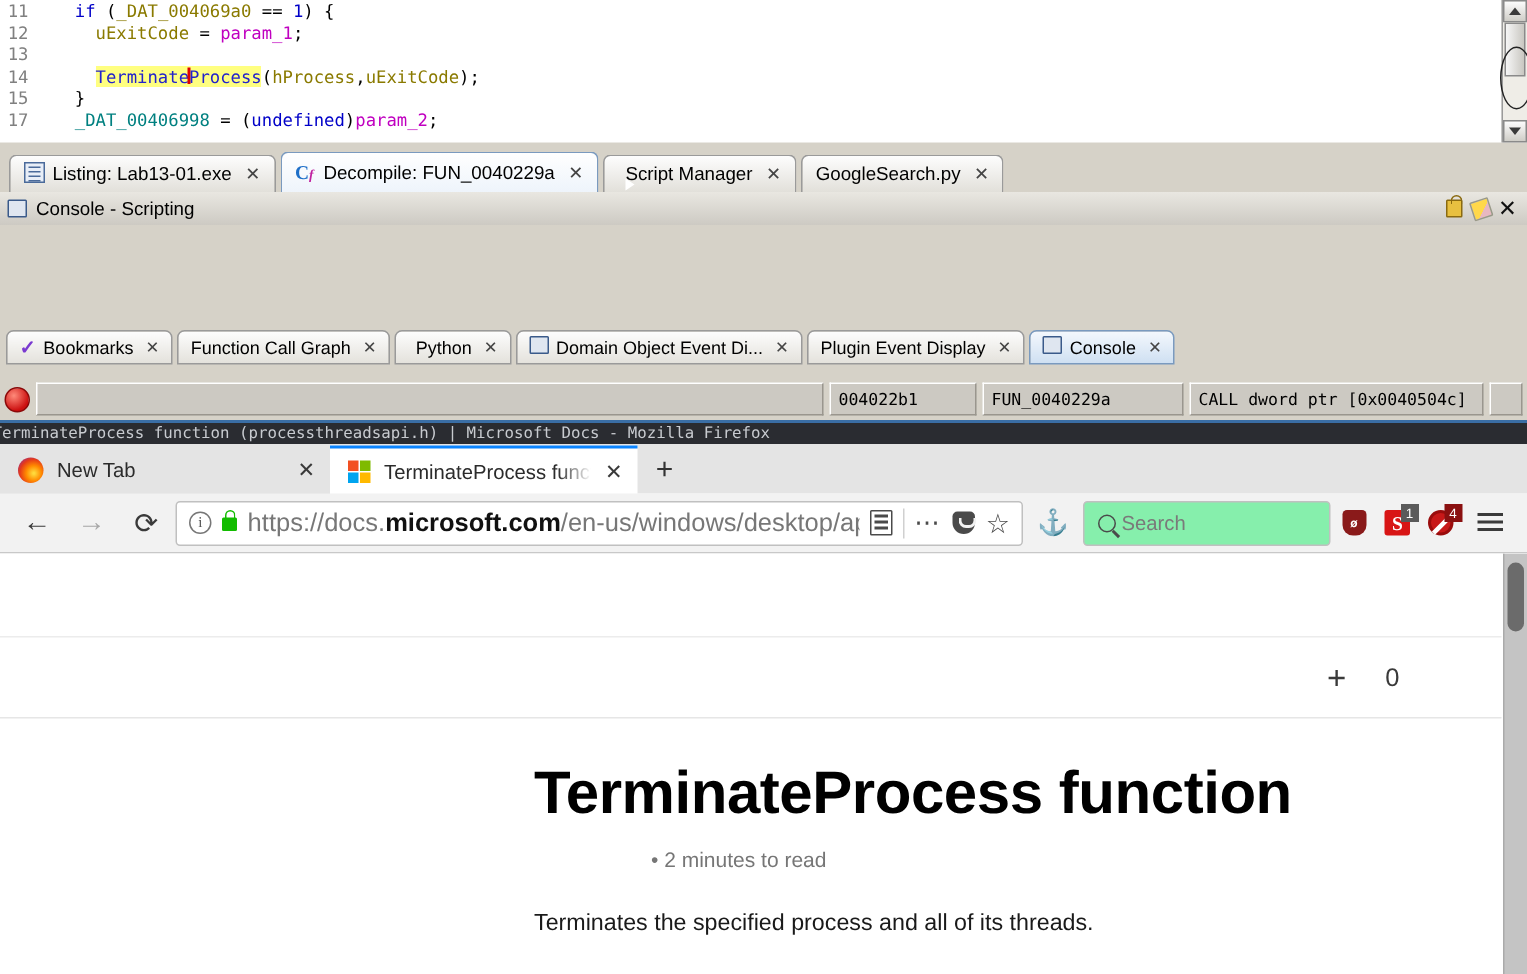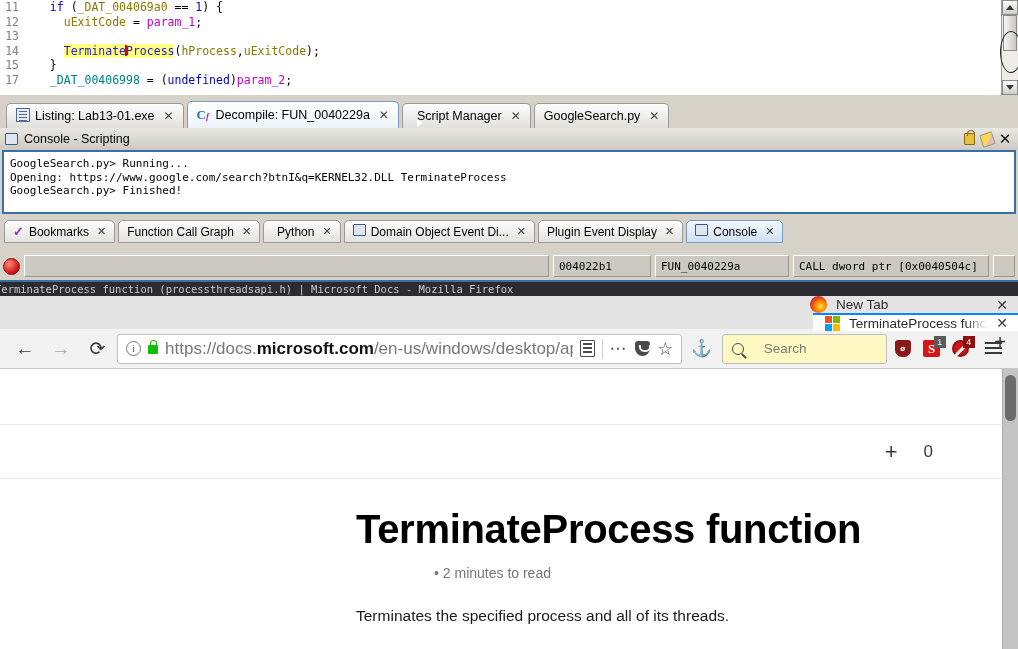--- a/index.html
+++ b/index.html
@@ -106,21 +106,21 @@
   .sf-ins { width: 196px; }
   .sf-end { width: 22px; }
   .ghidra-botline { position: absolute; left: 0; top: 280px; width: 1018px; height: 2px; background: #3a6ea5; }
 
   
   #firefox { position: absolute; left: 0; top: 282px; width: 1018px; height: 367px; background: #fff; }
   .ff-title { height: 14px; background: #2a2c31; color: #c8cbd0; font-family: "DejaVu Sans Mono", monospace;
       font-size: 10.5px; display: flex; align-items: center; overflow: hidden; white-space: nowrap; }
   .ff-title span { margin-left: -5px; }
 
-  .ff-tabbar { height: 33px; background: #e4e4e4; display: flex; align-items: flex-end; padding-left: 0; flex-direction: column; }
+  .ff-tabbar { height: 33px; background: #e4e4e4; display: flex; align-items: flex-end; padding-left: 0; }
   .fftab { height: 32px; display: flex; align-items: center; gap: 9px; padding: 0 10px 0 12px;
       font-size: 13.5px; color: #2b2b2b; position: relative; min-width: 0; }
   .fftab.inactive { width: 220px; background: #e4e4e4; }
   .fftab.active { width: 205px; background: #fff; border-top: 2px solid #0a84ff; }
   .fftab .lbl { flex: 1 1 auto; overflow: hidden; white-space: nowrap;
       -webkit-mask-image: linear-gradient(to right,#000 84%,transparent 100%);
       mask-image: linear-gradient(to right,#000 84%,transparent 100%); }
   .fftab .x { font-size: 14px; color: #3a3a3a; flex: 0 0 auto; }
   .ff-newtab { width: 36px; height: 32px; display: flex; align-items: center; justify-content: center;
       font-size: 20px; color: #333; }
@@ -144,22 +144,22 @@
       font-family: "Liberation Serif", serif; flex: 0 0 auto; }
   .ico-padlock { width: 10px; height: 9px; background: #12bc00; border-radius: 1px; position: relative; flex: 0 0 auto; margin-top: 2px; }
   .ico-padlock::before { content:""; position:absolute; left:2px; top:-5px; width:5px; height:6px;
       border: 1.6px solid #12bc00; border-bottom: none; border-radius: 4px 4px 0 0; }
   .ico-reader { width: 15px; height: 17px; border: 1.5px solid #4a4a4a; border-radius: 1px; position: relative; }
   .ico-reader::after { content:""; position:absolute; left:2px; top:2px; right:2px; height:1.5px;
       background:#4a4a4a; box-shadow: 0 4px 0 #4a4a4a, 0 8px 0 #4a4a4a; }
   .ico-pocket { width: 16px; height: 15px; background: #4a4a4a; border-radius: 4px 4px 9px 9px; position: relative; }
   .ico-pocket::after { content:""; position:absolute; left:4px; top:4px; width:8px; height:5px;
       border: 2px solid #f2f2f2; border-top: none; border-radius: 0 0 5px 5px; }
-  .searchbox { width: 165px; height: 30px; background: #fef9c3; border: 1px solid #c0c0c0; border-radius: 3px;
-      display: flex; align-items: center; gap: 20px; padding: 0 9px; flex: 0 0 auto; }
+  .searchbox { width: 165px; height: 30px; background: #86efac; border: 1px solid #c0c0c0; border-radius: 3px;
+      display: flex; align-items: center; gap: 4px; padding: 0 9px; flex: 0 0 auto; }
   .search-ph { font-size: 13.5px; color: #7a7a7a; }
   .ico-mag { width: 12px; height: 12px; border: 1.8px solid #4a4a4a; border-radius: 50%; position: relative; flex: 0 0 auto; }
   .ico-mag::after { content:""; position:absolute; right:-4px; bottom:-3px; width:6px; height:1.8px;
       background:#4a4a4a; transform: rotate(45deg); }
   .ext { width: 26px; height: 30px; display: flex; align-items: center; justify-content: center; position: relative; flex: 0 0 auto; }
   .ico-ublock { width: 16px; height: 17px; background: #8a1a1a; color: #fff; font-size: 8px; font-weight: bold;
       display: flex; align-items: center; justify-content: center; border-radius: 3px 3px 7px 7px; }
   .ico-sbadge { width: 17px; height: 17px; background: #d81515; color: #fff; font-weight: bold;
       font-family: "Liberation Serif", serif; font-size: 13px; display: flex; align-items: center;
       justify-content: center; border-radius: 2px; }
@@ -249,25 +249,20 @@
       <span class="ttl-btn">
           <span class="ico-lock"></span>
         </span>
       <span class="ttl-btn">
           <span class="ico-eraser"></span>
         </span>
       <span class="ttl-btn">
           <span class="ico-x">✕</span>
         </span>
     </div>
-    <div class="console-body" id="console-body">
-        <div>GoogleSearch.py&gt; Running...</div>
-        <div>Opening: https://www.google.com/search?btnI&amp;q=KERNEL32.DLL TerminateProcess</div>
-        <div>GoogleSearch.py&gt; Finished!</div>
-      </div>
   </div>
 
   <div class="btabs" id="btabs">
       <div class="btab">
         <span><span class="ico-check">✓</span></span>
         <span>Bookmarks</span>
         <span class="x">✕</span>
       </div>
       <div class="btab">
         <span>Function Call Graph</span>

